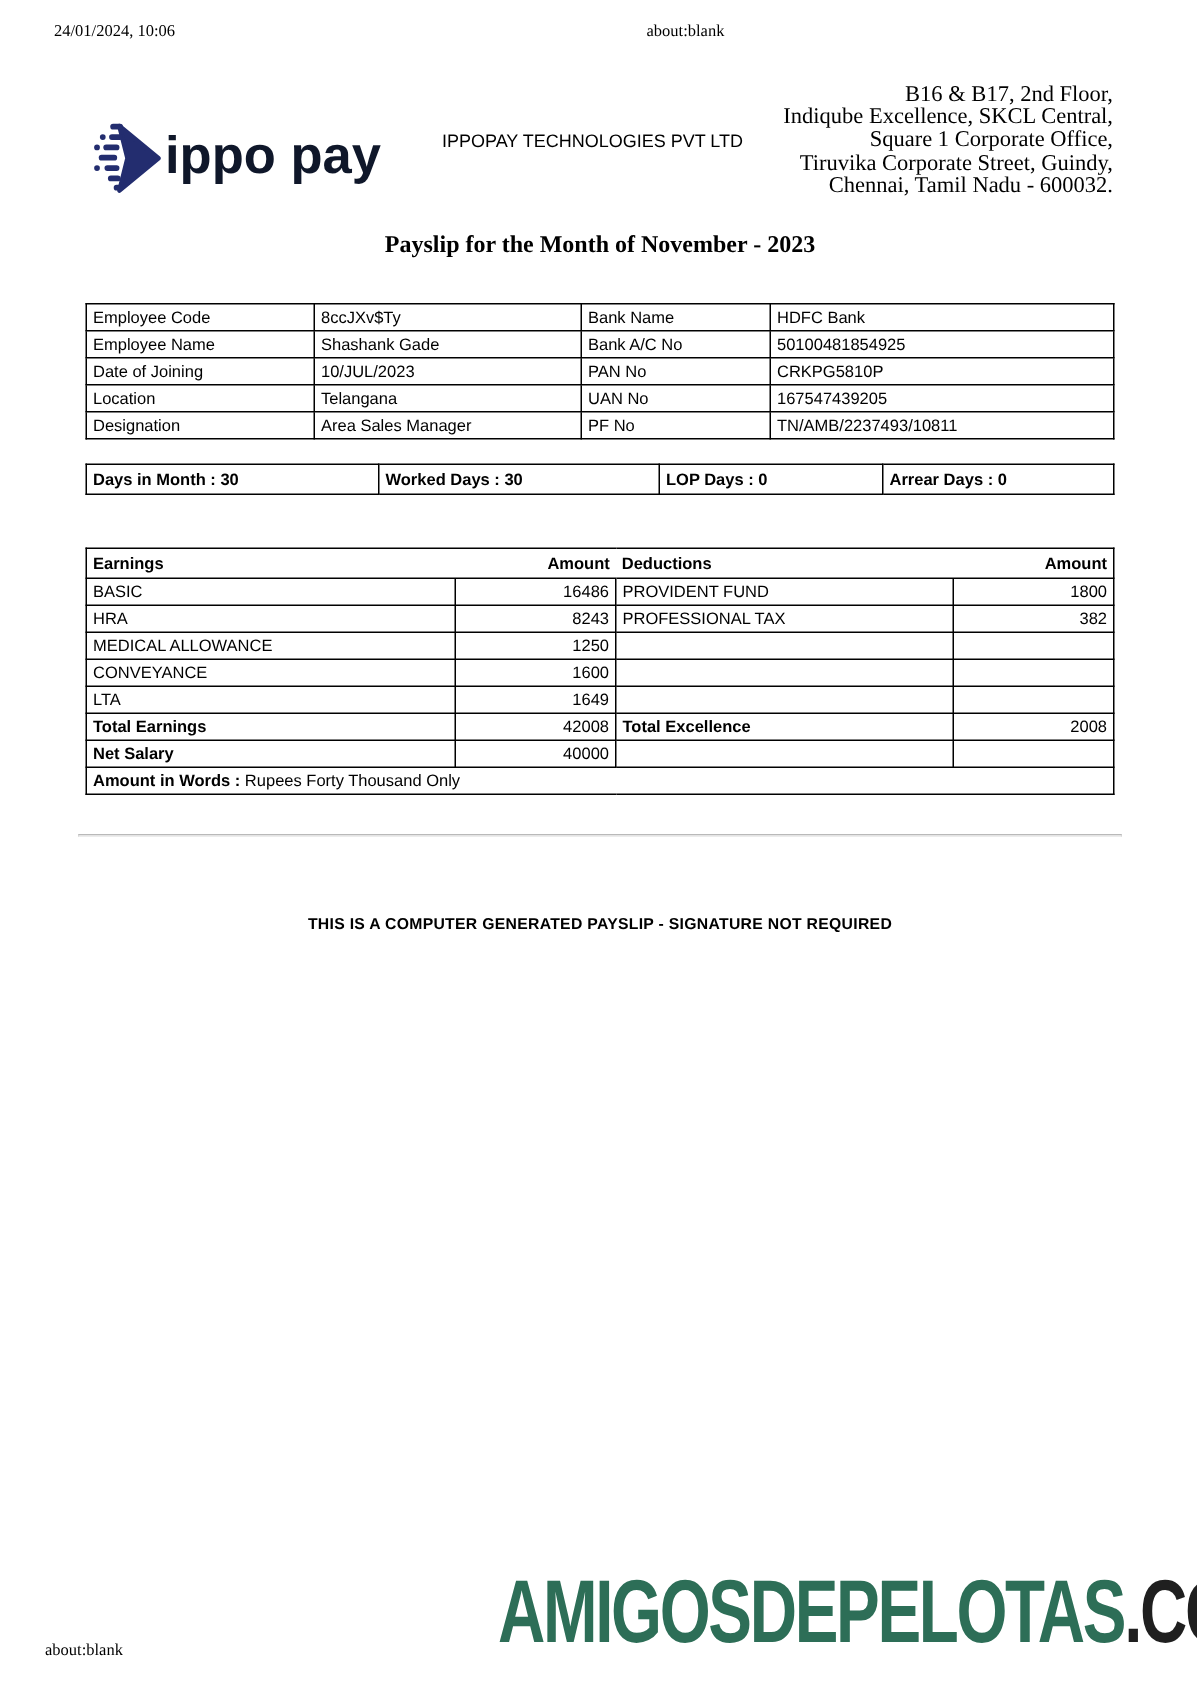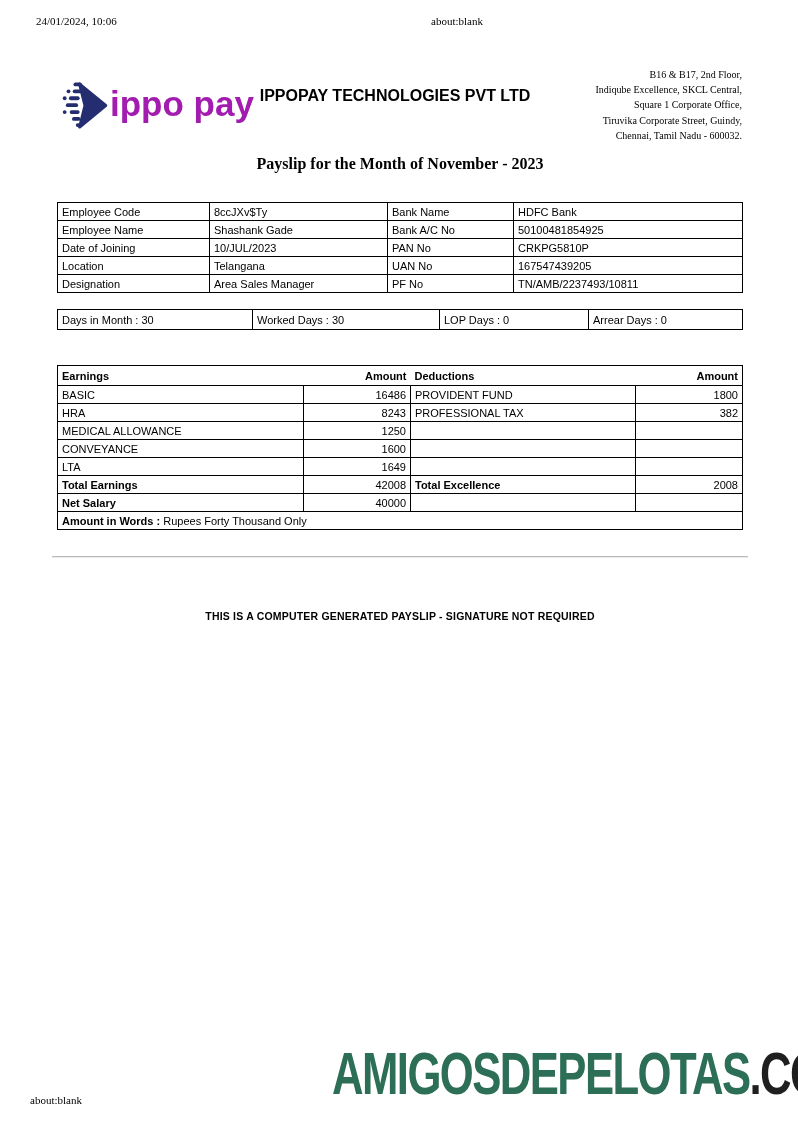--- a/index.html
+++ b/index.html
@@ -16,51 +16,51 @@
   
   .print-datetime { position: absolute; left: 36px; top: 15px; font-size: 11px; }
   .print-title-top { position: absolute; left: 457px; top: 15px; transform: translateX(-50%); font-size: 11px; }
   .print-footer-left { position: absolute; left: 30px; top: 1094px; font-size: 11px; }
   .print-footer-page { position: absolute; left: 752px; top: 1131px; font-size: 10px; z-index: 1; }
 
   
   .logo-wrap { position: absolute; left: 62px; top: 74px; display: flex; align-items: center; }
   .logo-icon { width: 46px; height: 60px; }
   .logo-text {
-    font-size: 35px; font-weight: bold; color: #a21caf;
+    font-size: 35px; font-weight: bold; color: #0f172a;
     letter-spacing: 0px; margin-left: 2px; line-height: 60px;
   }
   .company-name {
     position: absolute; left: 395px; top: 87px; transform: translateX(-50%);
-    font-size: 16px; font-weight: bold; white-space: nowrap; text-align: right;
+    font-size: 12px; font-weight: normal; white-space: nowrap; text-align: right;
   }
   .company-address {
     position: absolute; right: 56px; top: 56px;
-    font-size: 10px; line-height: 15.2px; text-align: right; margin-top: 11px;
+    font-size: 15px; line-height: 15.2px; text-align: right;
   }
 
   
   .payslip-title {
     position: absolute; left: 400px; top: 155px; transform: translateX(-50%);
     font-size: 16px; font-weight: bold; white-space: nowrap;
   }
 
   
   table { border-collapse: collapse; table-layout: fixed; position: absolute; }
   td, th { border: 1px solid #000; font-size: 11px; font-weight: normal; text-align: left;
            padding: 0 4px; height: 18px; overflow: hidden; white-space: nowrap; }
 
   .employee-table { left: 57px; top: 202px; width: 685px; }
   .employee-table col.c1 { width: 152px; }
   .employee-table col.c2 { width: 178px; }
   .employee-table col.c3 { width: 126px; }
   .employee-table col.c4 { width: 229px; }
 
   .days-table { left: 57px; top: 309px; width: 685px; }
-  .days-table td { height: 20px; }
+  .days-table td { height: 20px; font-weight: bold; }
   .days-table col.c1 { width: 195px; }
   .days-table col.c2 { width: 187px; }
   .days-table col.c3 { width: 149px; }
   .days-table col.c4 { width: 154px; }
 
   .earnings-table { left: 57px; top: 349px; width: 685px; margin-top: 16px; }
   .earnings-table col.c1 { width: 246px; }
   .earnings-table col.c2 { width: 107px; }
   .earnings-table col.c3 { width: 225px; }
   .earnings-table col.c4 { width: 107px; }

